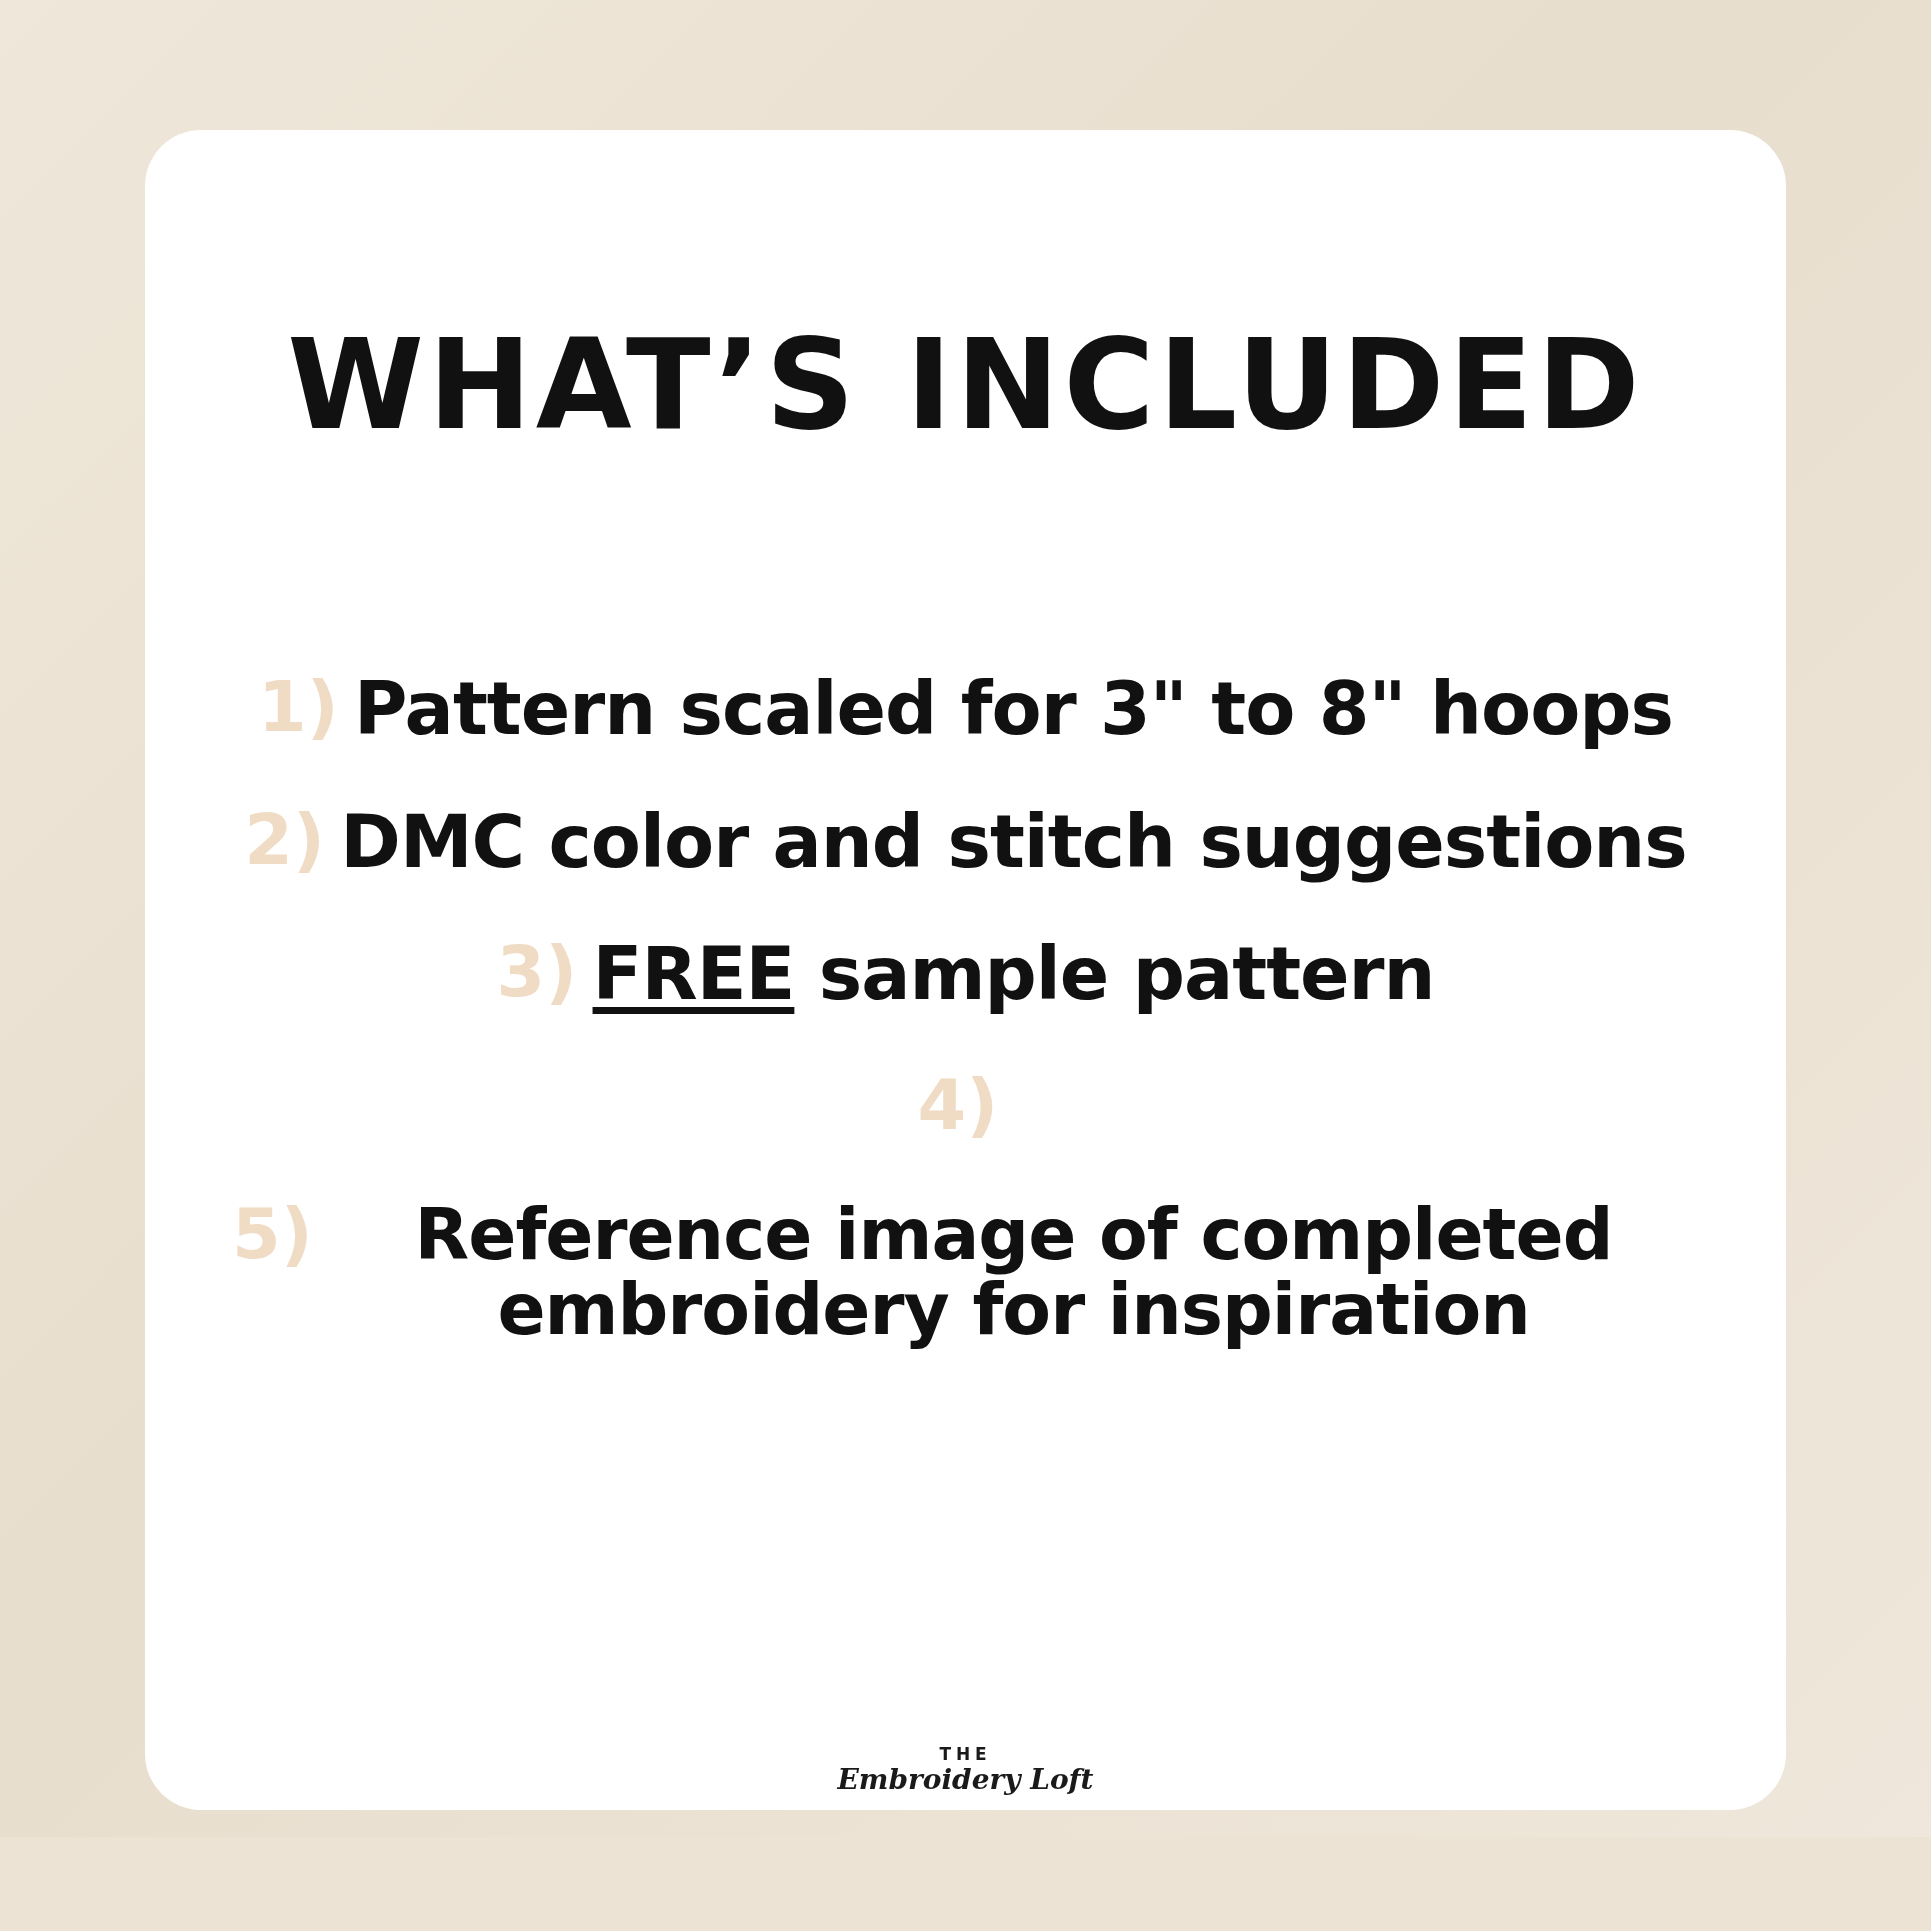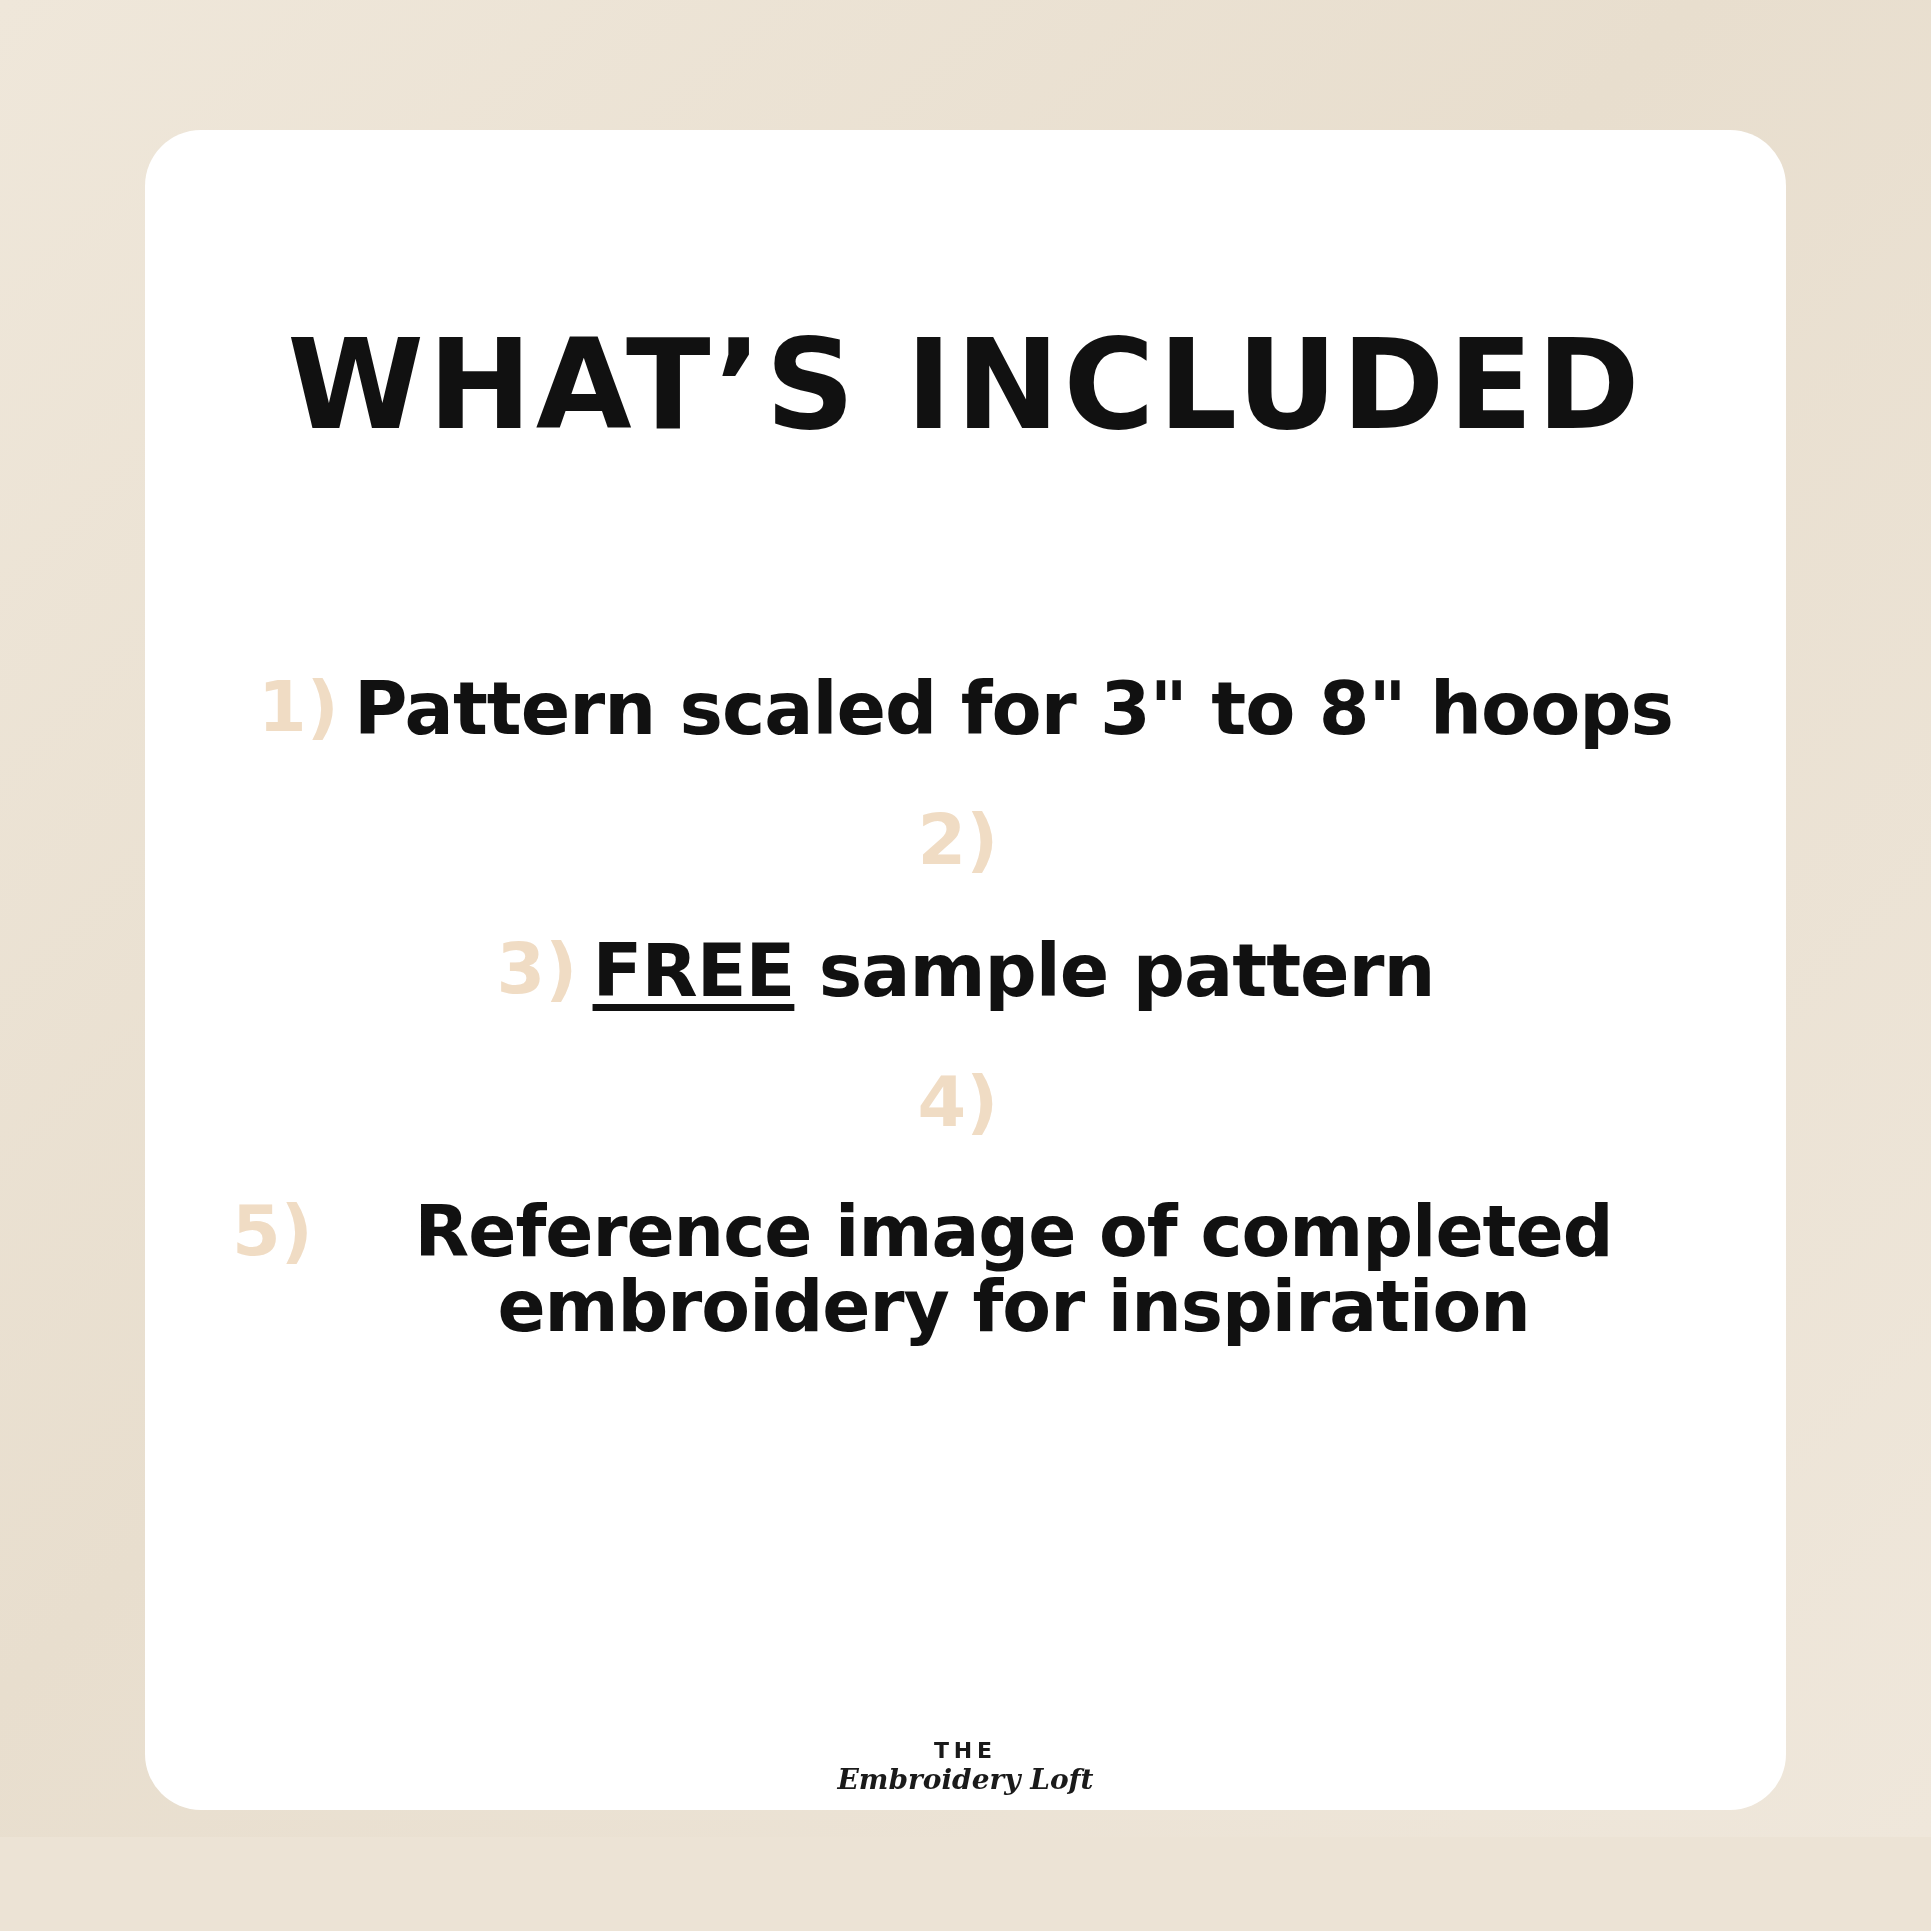--- a/index.html
+++ b/index.html
@@ -94,21 +94,21 @@
   .footer {
     position: absolute;
     left: 0;
     right: 0;
     bottom: 41px;
     text-align: center;
   }
   .footer-the {
     font-family: "DejaVu Sans", sans-serif;
     font-weight: 700;
-    font-size: 22px;
+    font-size: 17px;
     letter-spacing: 4.8px;
     color: #1a1a1a;
     line-height: 1.1;
   }
   .footer-name {
     font-family: "DejaVu Serif", serif;
     font-style: italic;
     font-weight: 700;
     font-size: 28px;
     color: #1a1a1a;
@@ -127,20 +127,21 @@
 
     <div class="list">
 
       <div class="item item-1">
         <span class="num">1)</span>
         <span class="text">Pattern scaled for 3" to 8" hoops</span>
       </div>
 
       <div class="item item-2">
         <span class="num">2)</span>
+        <span class="text">DMC color and stitch suggestions</span>
       </div>
 
       <div class="item item-3">
         <span class="num">3)</span>
         <span class="text"><span class="free">FREE</span><span> sample pattern</span></span>
       </div>
 
       <div class="item item-4">
         <span class="num">4)</span>
       </div>

